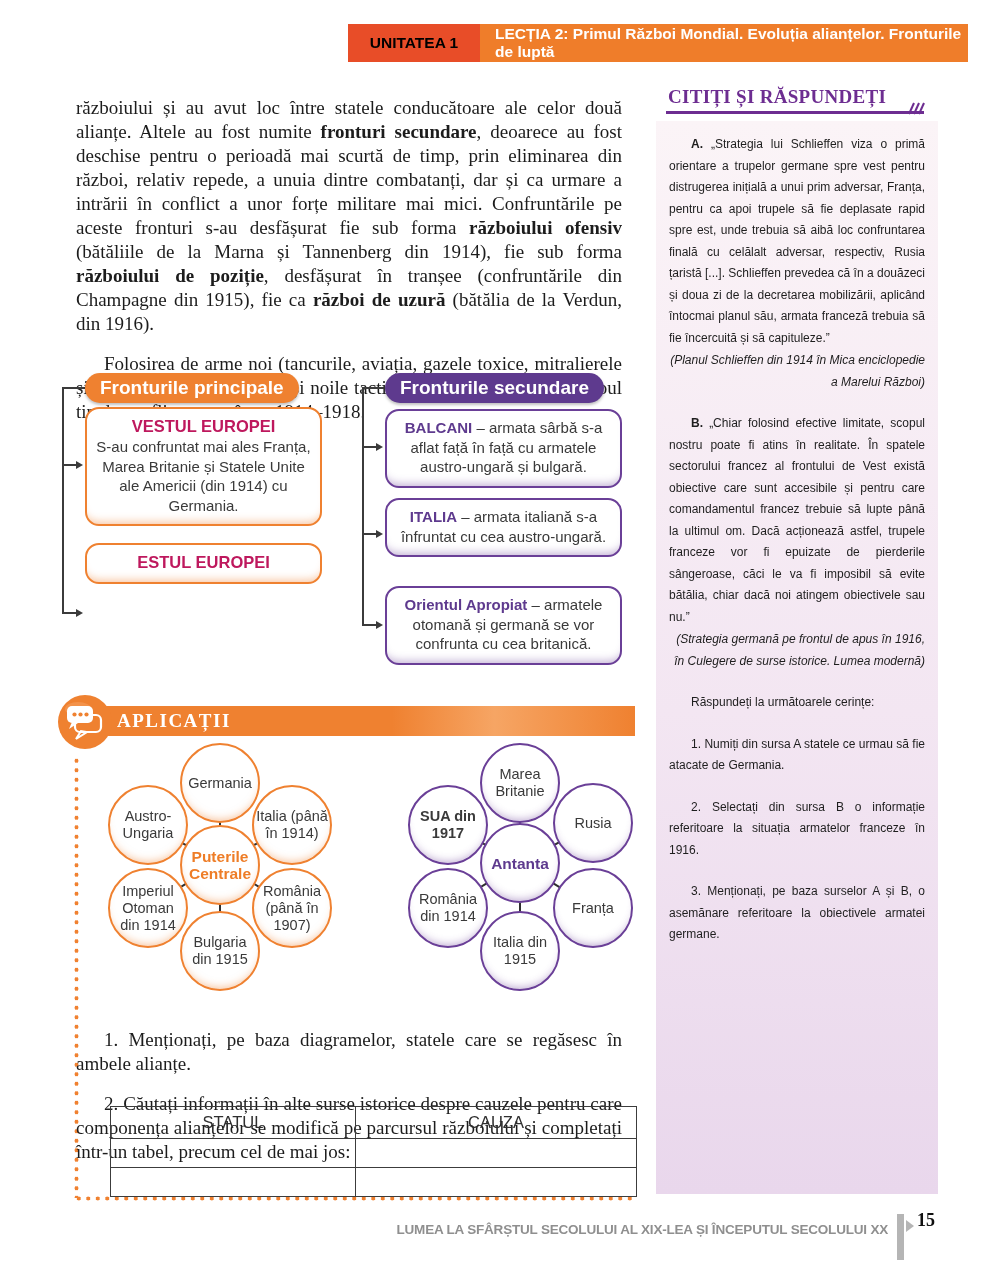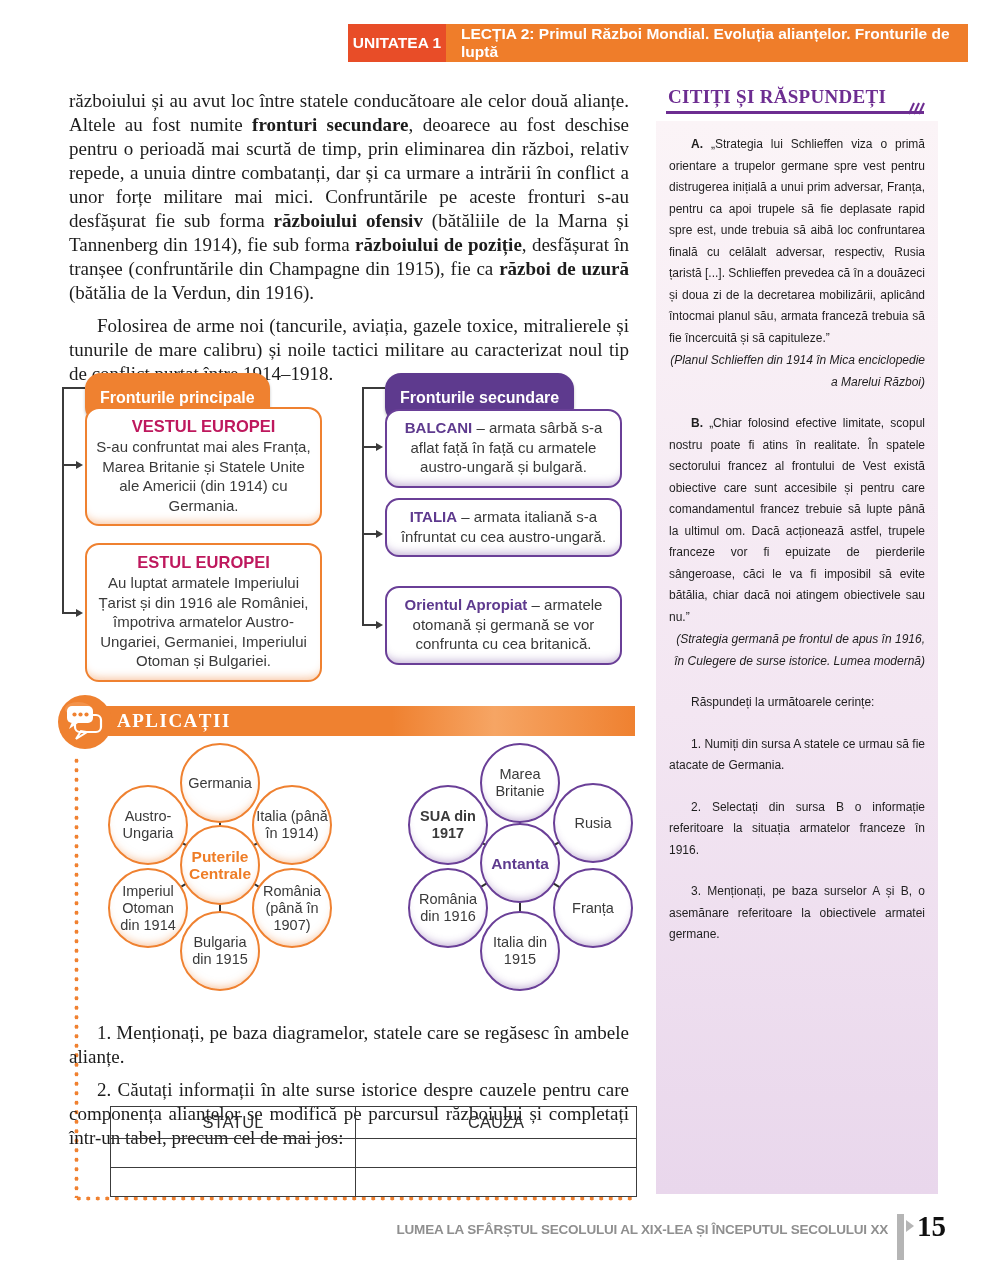--- a/index.html
+++ b/index.html
@@ -2,34 +2,34 @@
 <html><head>
 <meta charset="utf-8">
 <style>
   html,body{margin:0;padding:0;background:#fff;}
   .page{position:relative;width:1000px;height:1268px;background:#fff;overflow:hidden;
         font-family:"Liberation Sans",sans-serif;}
   .abs{position:absolute;}
 
   
   .hdr{display:flex;height:38px;}
-  .hdr-unit{background:#e84d28;color:#ffffff;font-weight:bold;font-size:15.5px;width:98px;
+  .hdr-unit{background:#e84d28;color:#000000;font-weight:bold;font-size:15.5px;width:132px;
             display:flex;align-items:center;justify-content:center;}
   .hdr-lesson{background:#ef7d2a;color:#fff;font-weight:bold;font-size:15.5px;flex:1;
               display:flex;align-items:center;padding-left:15px;}
 
   
   .maintext{font-family:"Liberation Serif",serif;font-size:19px;line-height:24px;
             color:#1c1c1c;text-align:justify;}
-  .maintext p{margin:9px;}
+  .maintext p{margin:16px;}
   .ind{text-indent:28px;}
   .b{font-weight:bold;}
 
   
-  .pill{padding:16px 15px;border-radius:16px;color:#fff;font-weight:bold;font-size:16px;
+  .pill{padding:4px 15px;border-radius:16px;color:#fff;font-weight:bold;font-size:19px;
         box-shadow:0 2px 3px rgba(0,0,0,.25);display:inline-block;}
   .pill-o{background:#ef8130;}
   .pill-p{background:#5e3a8e;}
   .fbox{background:#fff;border-radius:14px;padding:7px 8px 9px;text-align:center;box-sizing:border-box;}
   .fbox-o{border:2.5px solid #ef8130;box-shadow:inset 0 -9px 9px -7px rgba(239,129,48,.45);}
   .fbox-p{border:2.5px solid #6a3f97;box-shadow:inset 0 -9px 9px -7px rgba(106,63,151,.4);}
   .fbox-title-o{color:#be185d;font-weight:bold;font-size:16.5px;line-height:21px;}
   .fbox-text{font-size:15px;line-height:19.5px;color:#3a3a3a;}
   .tspan-p{color:#5e3a8e;font-weight:bold;}
   .cline{position:absolute;background:#3b3b3b;}
@@ -73,21 +73,21 @@
   .sb-panel p{margin:0;}
   .sb-p{text-indent:22px;}
   .sb-ref{font-style:italic;text-align:right;margin-top:1px !important;}
   .mt{margin-top:20px !important;}
 
   
   .ftr-chapter{font-weight:bold;font-size:13.5px;color:#8f8f8f;text-align:right;letter-spacing:-0.2px;}
   .ftr-bar{width:7px;height:46px;background:#b5b5b5;}
   .ftr-arrow{width:0;height:0;border-top:6px solid transparent;border-bottom:6px solid transparent;
              border-left:8px solid #b5b5b5;}
-  .ftr-page{font-family:"Liberation Serif",serif;font-weight:bold;font-size:29px;color:#101010;}
+  .ftr-page{font-family:"Liberation Serif",serif;font-weight:bold;font-size:18px;color:#101010;}
 </style>
 </head>
 <body>
 
 <div class="page">
 
   <div class="hdr abs" style="left:348px;top:24px;width:620px;">
     <div class="hdr-unit">UNITATEA 1</div>
     <div class="hdr-lesson">LECȚIA 2: Primul Război Mondial. Evoluția alianțelor. Fronturile de luptă</div>
   </div>
@@ -106,21 +106,20 @@
     <span class="arr" style="left:76px;top:609px;"></span>
   </div>
 
   <div class="pill pill-o abs" style="left:85px;top:373px;">Fronturile principale</div>
   <div class="fbox fbox-o abs" style="left:85px;top:407px;width:237px;">
     <div class="fbox-title-o">VESTUL EUROPEI</div>
     <div class="fbox-text">S-au confruntat mai ales Franța, Marea Britanie și Statele Unite ale Americii (din 1914) cu Germania.</div>
   </div>
   <div class="fbox fbox-o abs" style="left:85px;top:543px;width:237px;">
     <div class="fbox-title-o">ESTUL EUROPEI</div>
-    <div class="fbox-text">Au luptat armatele Imperiului Țarist și din 1916 ale României, împotriva armatelor Austro-Ungariei, Germaniei, Imperiului Otoman și Bulgariei.</div>
   </div>
 
   <div>
     <div class="cline" style="left:362px;top:387px;width:2px;height:239px;"></div>
     <div class="cline" style="left:362px;top:387px;width:23px;height:2px;"></div>
     <div class="cline" style="left:362px;top:446px;width:15px;height:2px;"></div>
     <span class="arr" style="left:376px;top:443px;"></span>
     <div class="cline" style="left:362px;top:533px;width:15px;height:2px;"></div>
     <span class="arr" style="left:376px;top:530px;"></span>
     <div class="cline" style="left:362px;top:624px;width:15px;height:2px;"></div>
@@ -177,21 +176,21 @@
     <div class="tickline" style="left:519px;top:819px;width:2px;height:9px;"></div>
     <div class="tickline" style="left:519px;top:903px;width:2px;height:10px;"></div>
     <div class="tickline" style="left:478px;top:843px;width:12px;height:2px;transform:rotate(29deg);"></div>
     <div class="tickline" style="left:550px;top:843px;width:12px;height:2px;transform:rotate(-29deg);"></div>
     <div class="tickline" style="left:478px;top:884px;width:12px;height:2px;transform:rotate(-31deg);"></div>
     <div class="tickline" style="left:550px;top:884px;width:12px;height:2px;transform:rotate(31deg);"></div>
     <div class="circ circ-p" style="left:480px;top:743px;">Marea Britanie</div>
     <div class="circ circ-p" style="left:408px;top:785px;font-weight:bold;">SUA din 1917</div>
     <div class="circ circ-p" style="left:553px;top:783px;">Rusia</div>
     <div class="circ circ-p circ-center p" style="left:480px;top:823px;">Antanta</div>
-    <div class="circ circ-p" style="left:408px;top:868px;">România din 1916</div>
+    <div class="circ circ-p" style="left:408px;top:868px;">România din 1914</div>
     <div class="circ circ-p" style="left:553px;top:868px;">Franța</div>
     <div class="circ circ-p" style="left:480px;top:911px;">Italia din 1915</div>
   </div>
 
   <div class="maintext abs" style="left:60px;top:1012px;width:578px;">
     <p class="ind">1. Menționați, pe baza diagramelor, statele care se regăsesc în ambele alianțe.</p>
     <p class="ind">2. Căutați informații în alte surse istorice despre cauzele pentru care componența alianțelor se modifică pe parcursul războiului și completați într-un tabel, precum cel de mai jos:</p>
   </div>
 
   <table class="dtable abs" style="left:110px;top:1106px;width:527px;">

